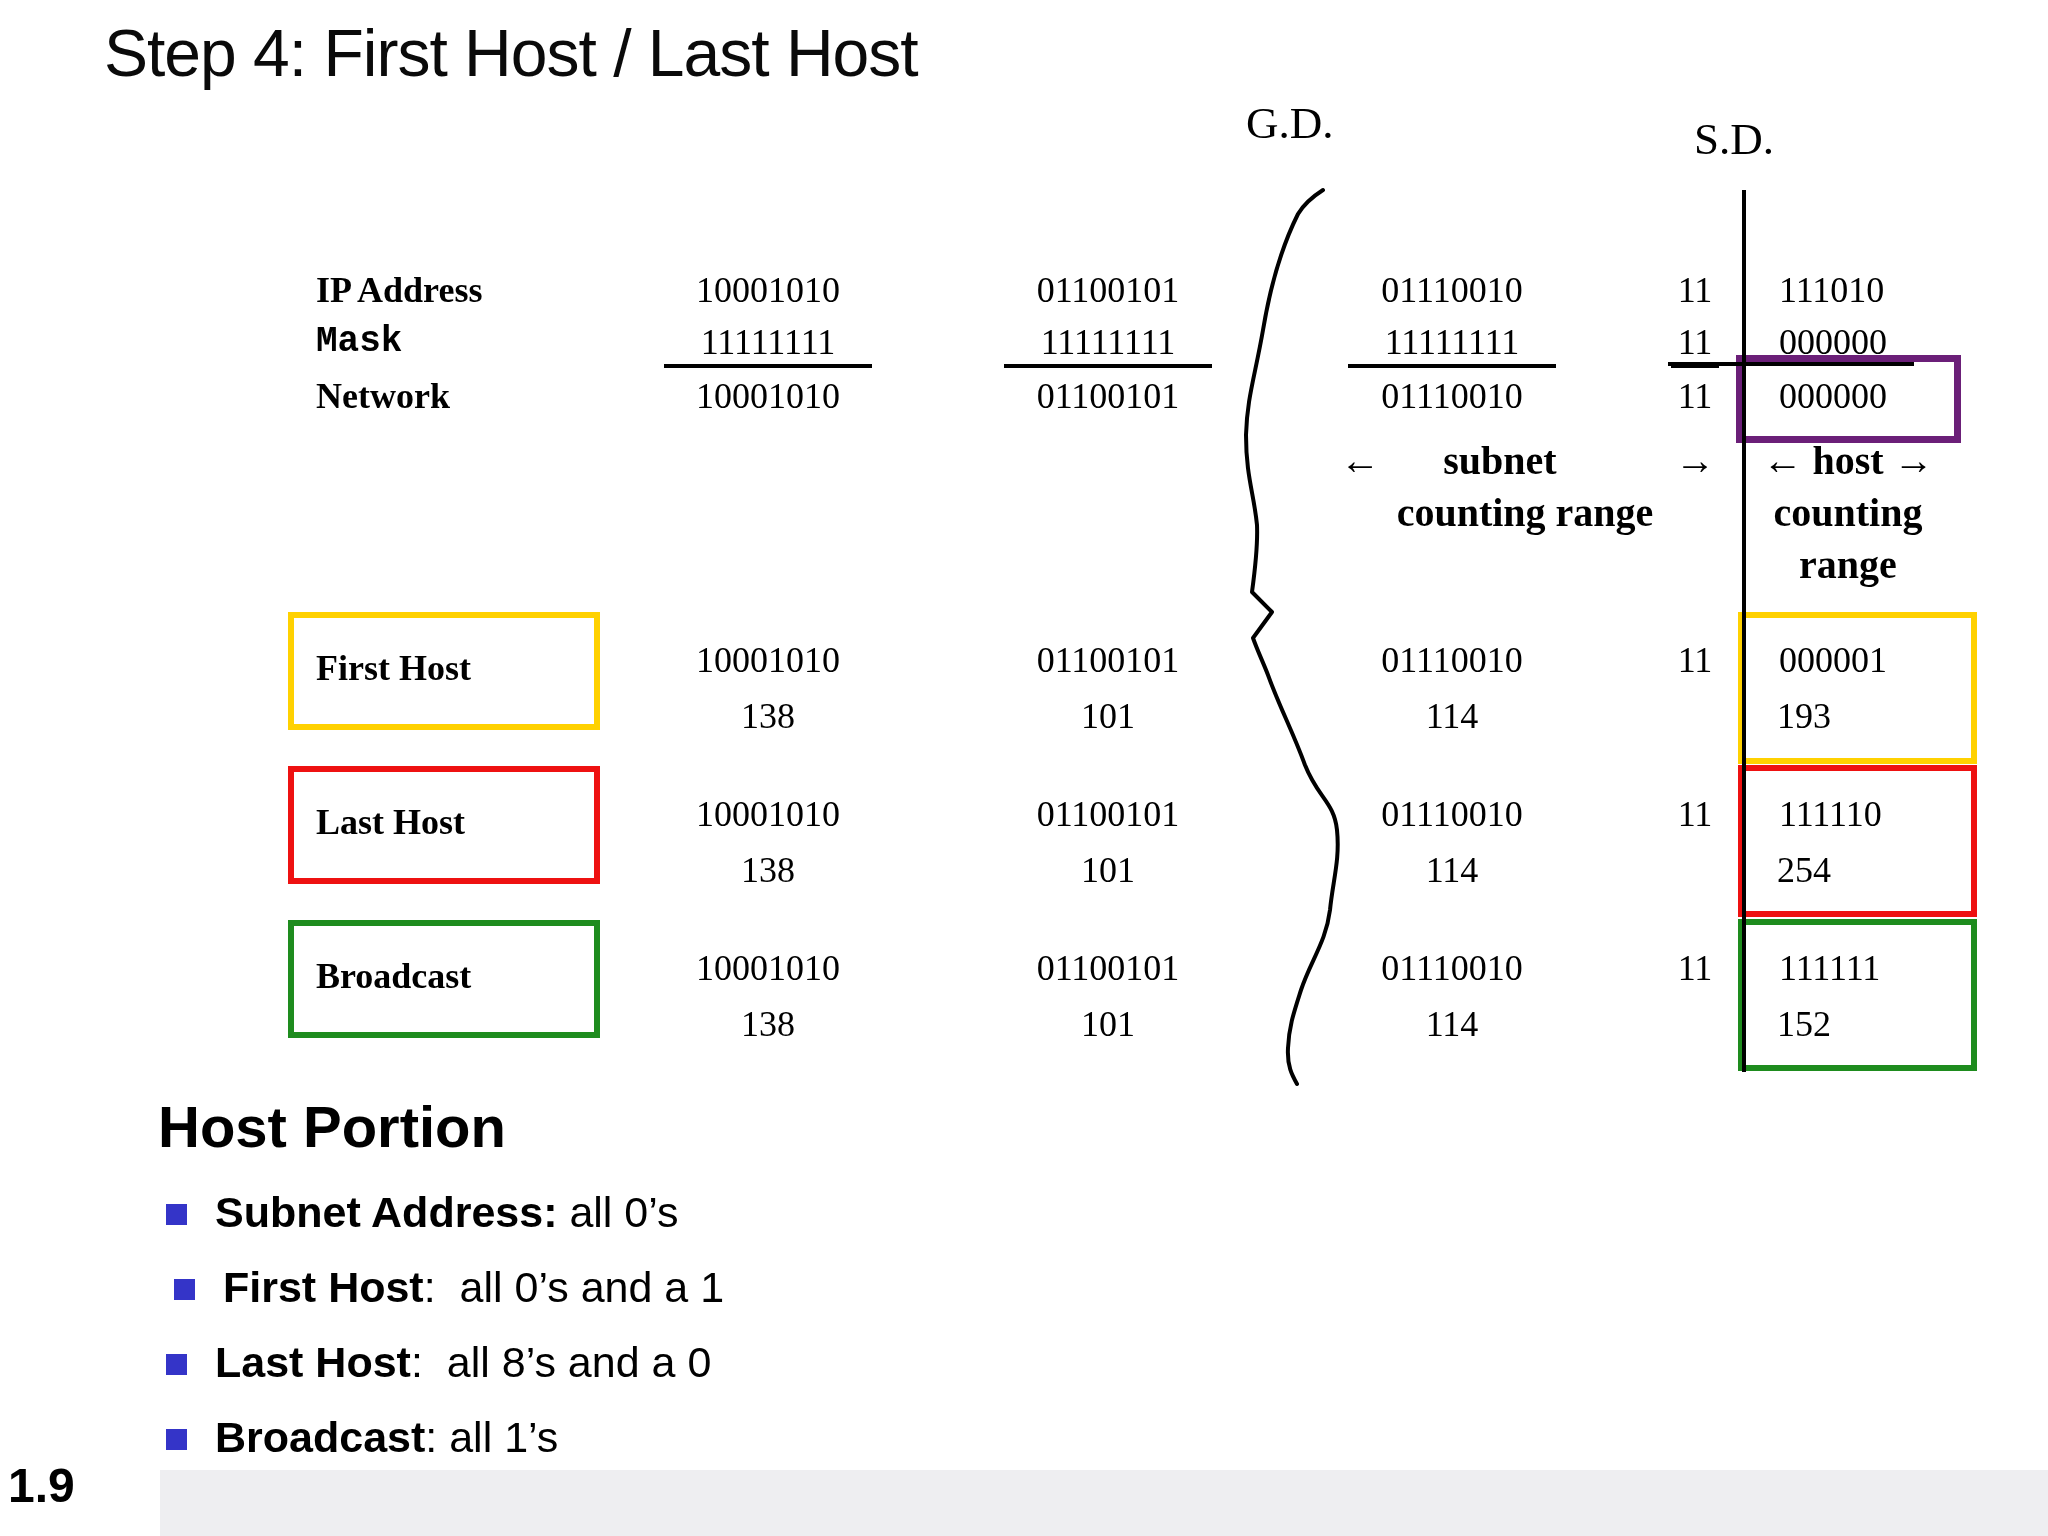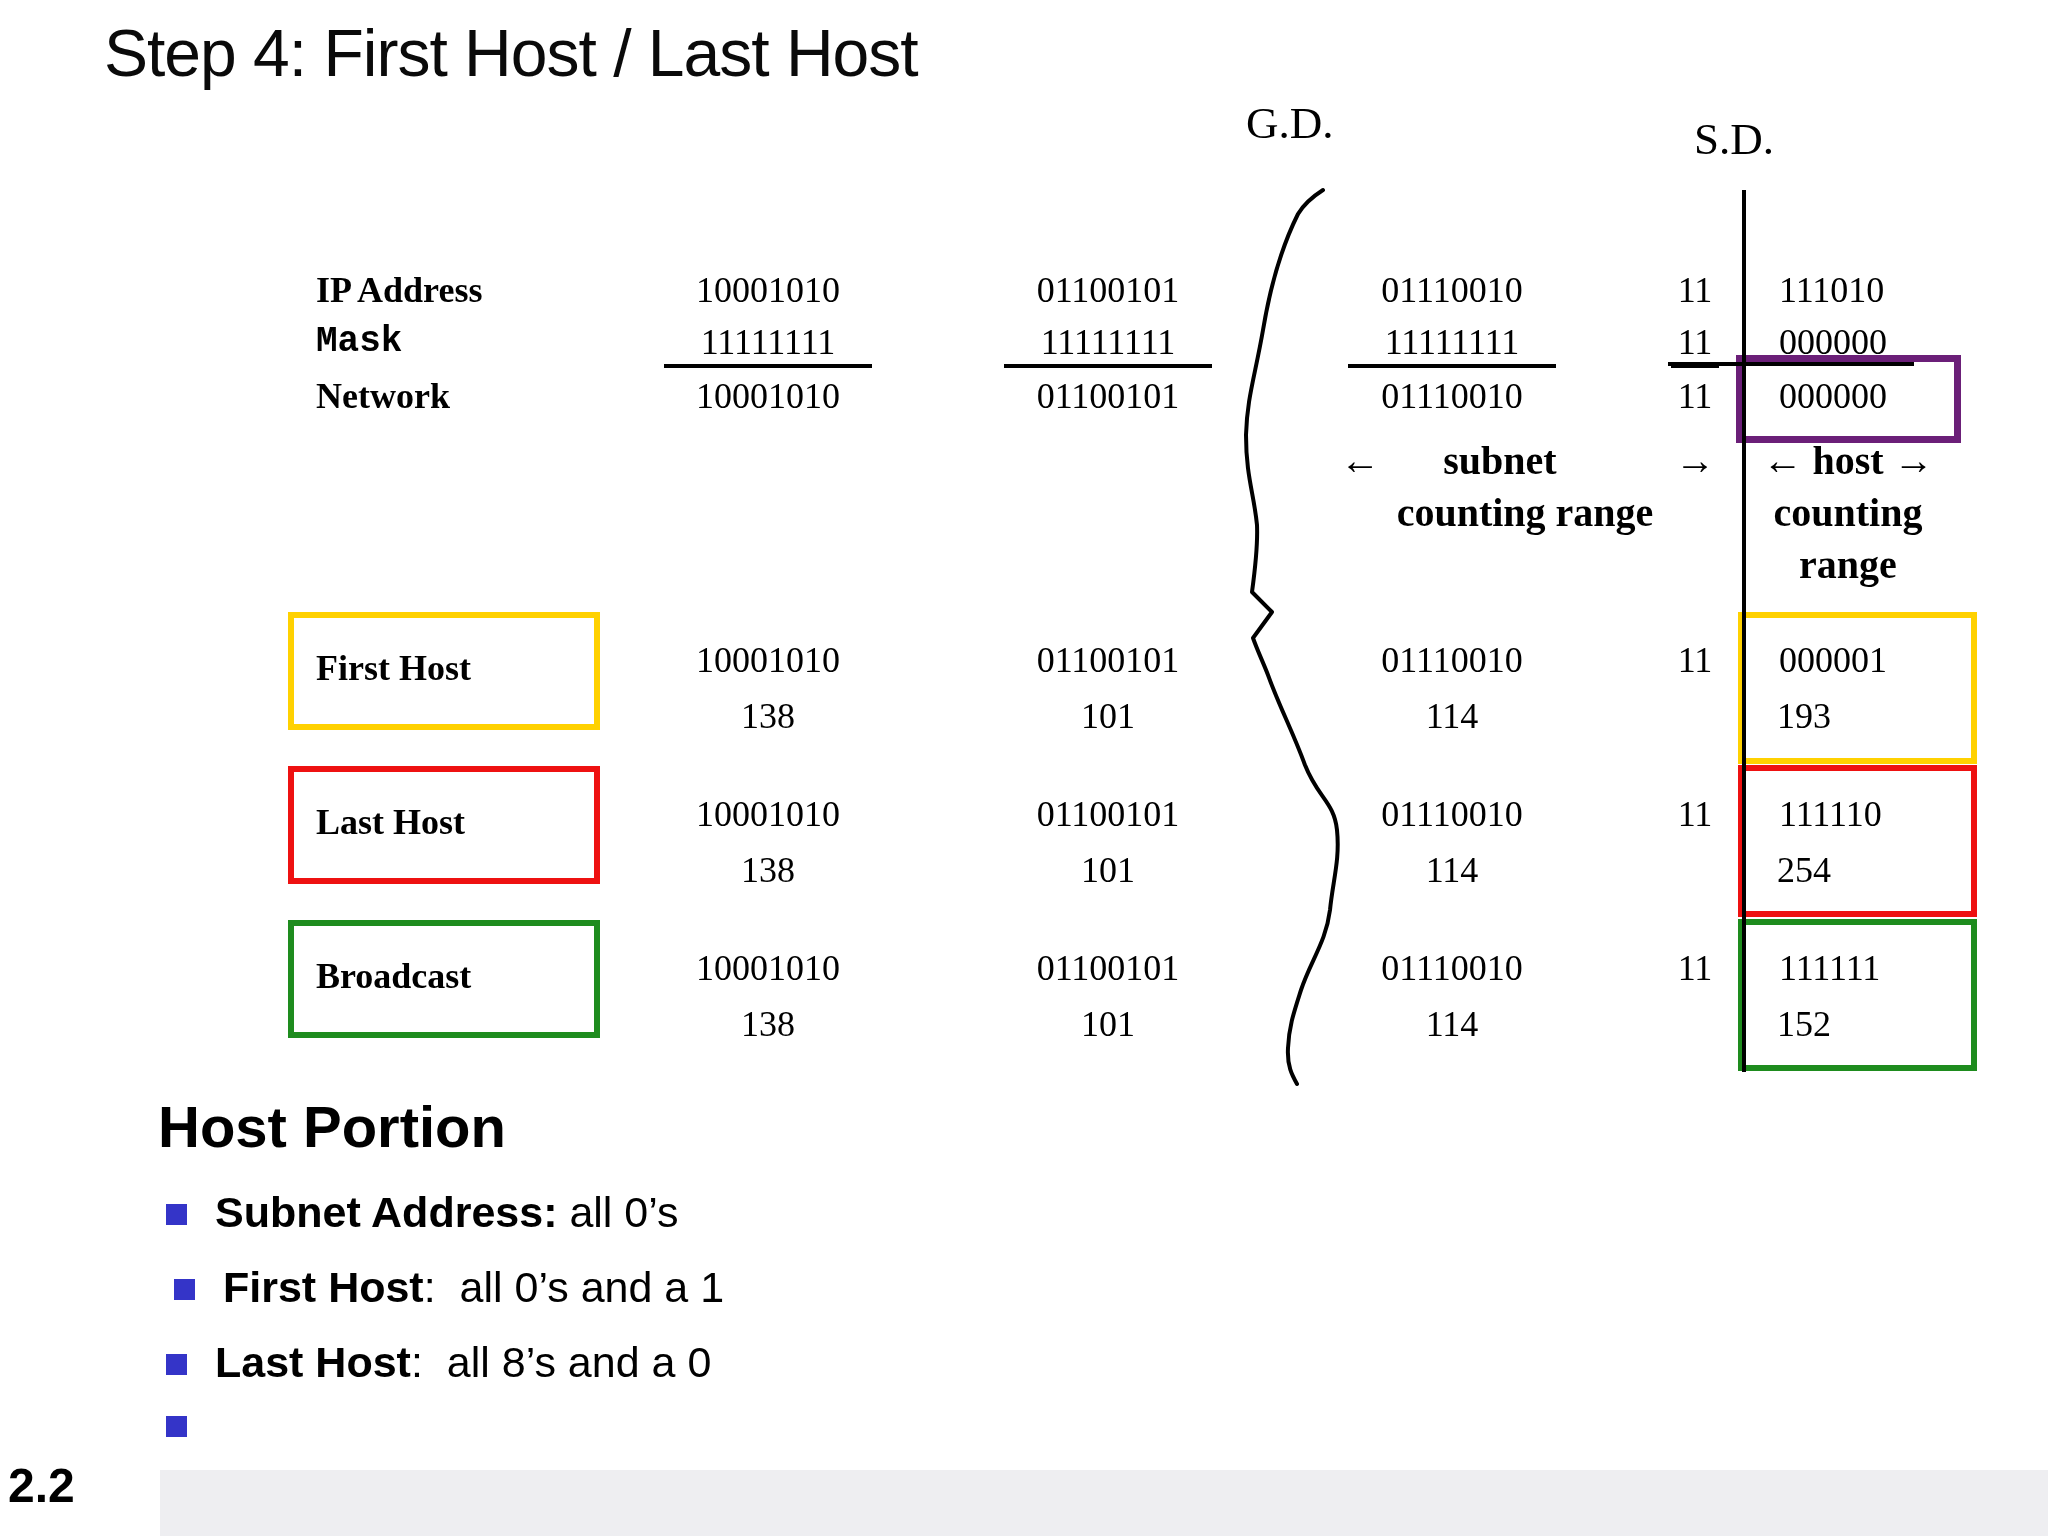--- a/index.html
+++ b/index.html
@@ -162,15 +162,16 @@
 <div class="bullet" style="top:1261px;padding-left:8px;">
   <span class="sq"></span>
   <span><b class="bterm">First Host</b><span class="rest">:  all 0’s and a 1</span></span>
 </div>
 <div class="bullet" style="top:1336px;">
   <span class="sq"></span>
   <span><b class="bterm">Last Host</b><span class="rest">:  all 8’s and a 0</span></span>
 </div>
 <div class="bullet" style="top:1411px;">
   <span class="sq"></span>
+  <span><b class="bterm">Broadcast</b><span class="rest">: all 1’s</span></span>
 </div>
 
-<div class="abs pagenum">2.2</div>
+<div class="abs pagenum">1.9</div>
 
 </body></html>

